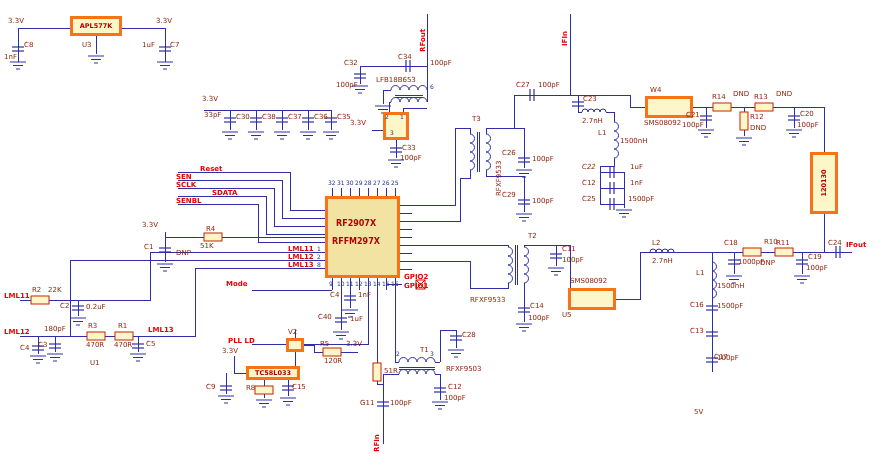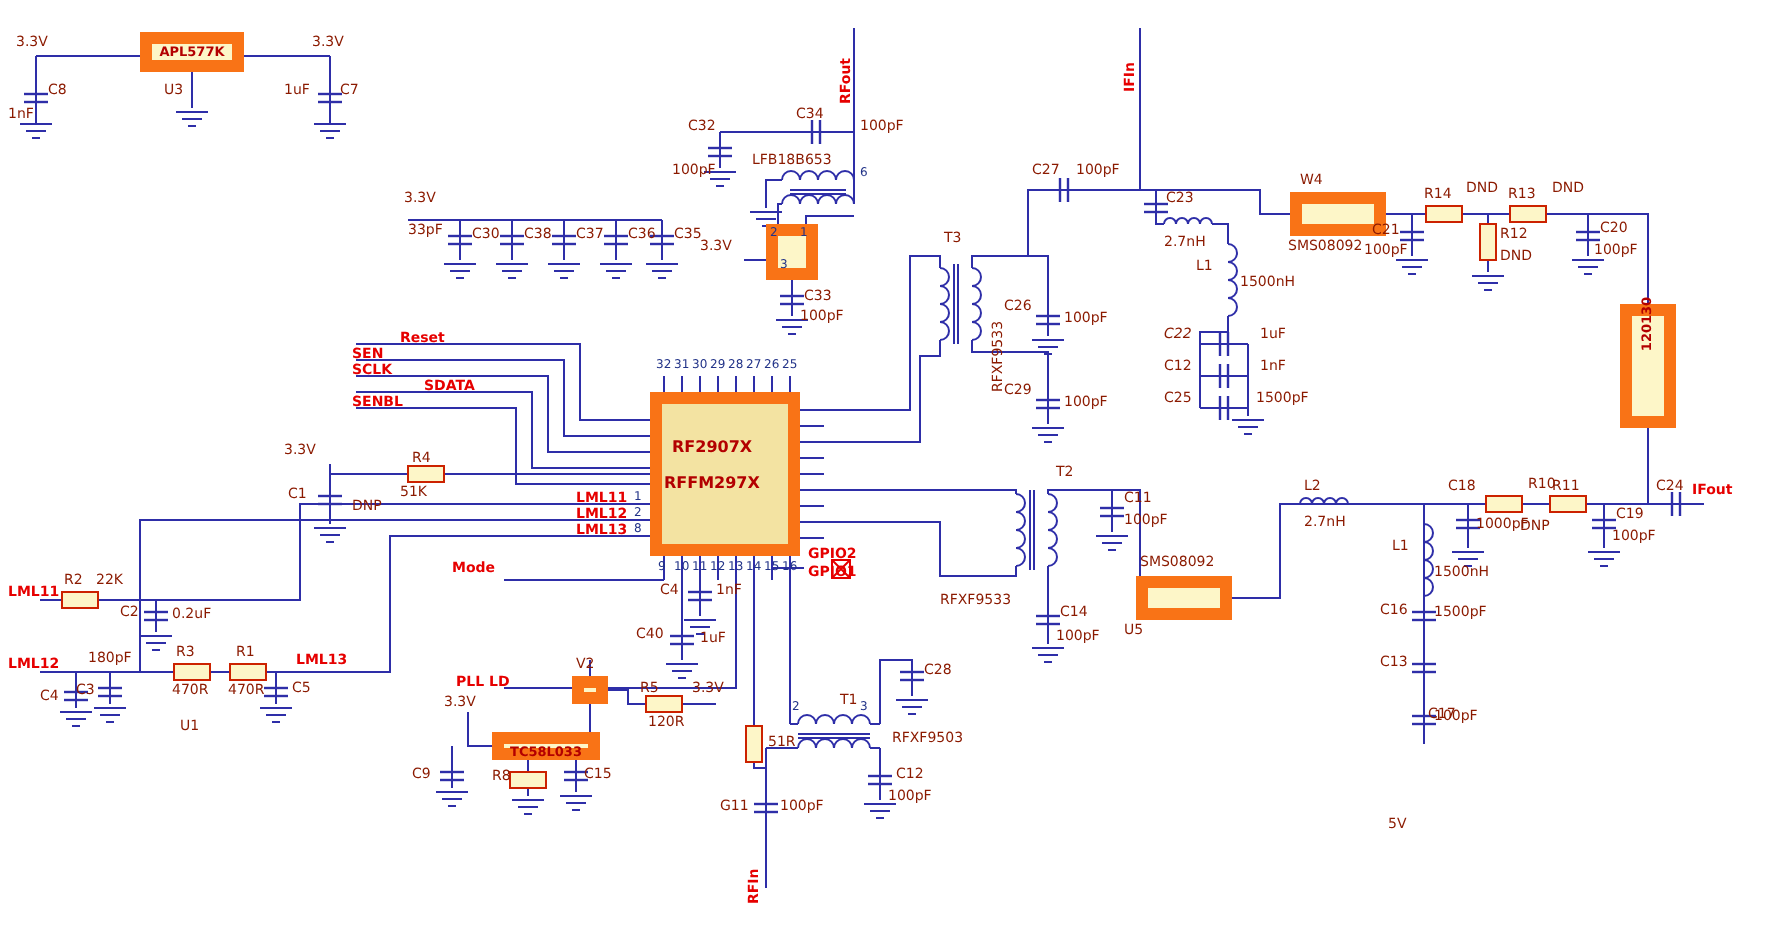--- a/index.html
+++ b/index.html
@@ -6,22 +6,22 @@
   #canvas{position:relative;width:890px;height:467px;background:#ffffff;overflow:hidden;
           font-family:"DejaVu Sans",sans-serif;}
   #wires-svg{position:absolute;left:0;top:0;z-index:1;}
   #boxes{position:absolute;left:0;top:0;width:100%;height:100%;z-index:2;}
   #labels{position:absolute;left:0;top:0;width:100%;height:100%;z-index:3;}
   .lbl{position:absolute;font-size:7px;line-height:1;white-space:nowrap;transform-origin:0 0;}
   .ref{color:#8b1a00;}
   .net{color:#e60000;font-weight:bold;}
   .pin{color:#223388;font-size:6px;}
   .ic{color:#b30000;font-weight:bold;font-size:8px;}
-  .box{position:absolute;border:6px solid #f97316;background:#fdf6c8;box-sizing:border-box;
-       display:flex;align-items:flex-start;justify-content:center;color:#b30000;
+  .box{position:absolute;border:3px solid #f97316;background:#fdf6c8;box-sizing:border-box;
+       display:flex;align-items:center;justify-content:center;color:#b30000;
        font-size:6.5px;font-weight:bold;overflow:visible;}
   .box.vert span{transform:rotate(-90deg);white-space:nowrap;}
   #wm{position:absolute;left:180px;top:196px;width:500px;text-align:center;z-index:9;
       pointer-events:none;color:#8f8f8f;opacity:.55;}
   #wm .t1{font-size:34px;font-weight:bold;letter-spacing:10px;text-shadow:0 0 3px #fff;}
   #wm .t2{font-size:20px;font-weight:bold;letter-spacing:2px;color:#a0a0a0;}
 </style>
 </head>
 <body>
 

